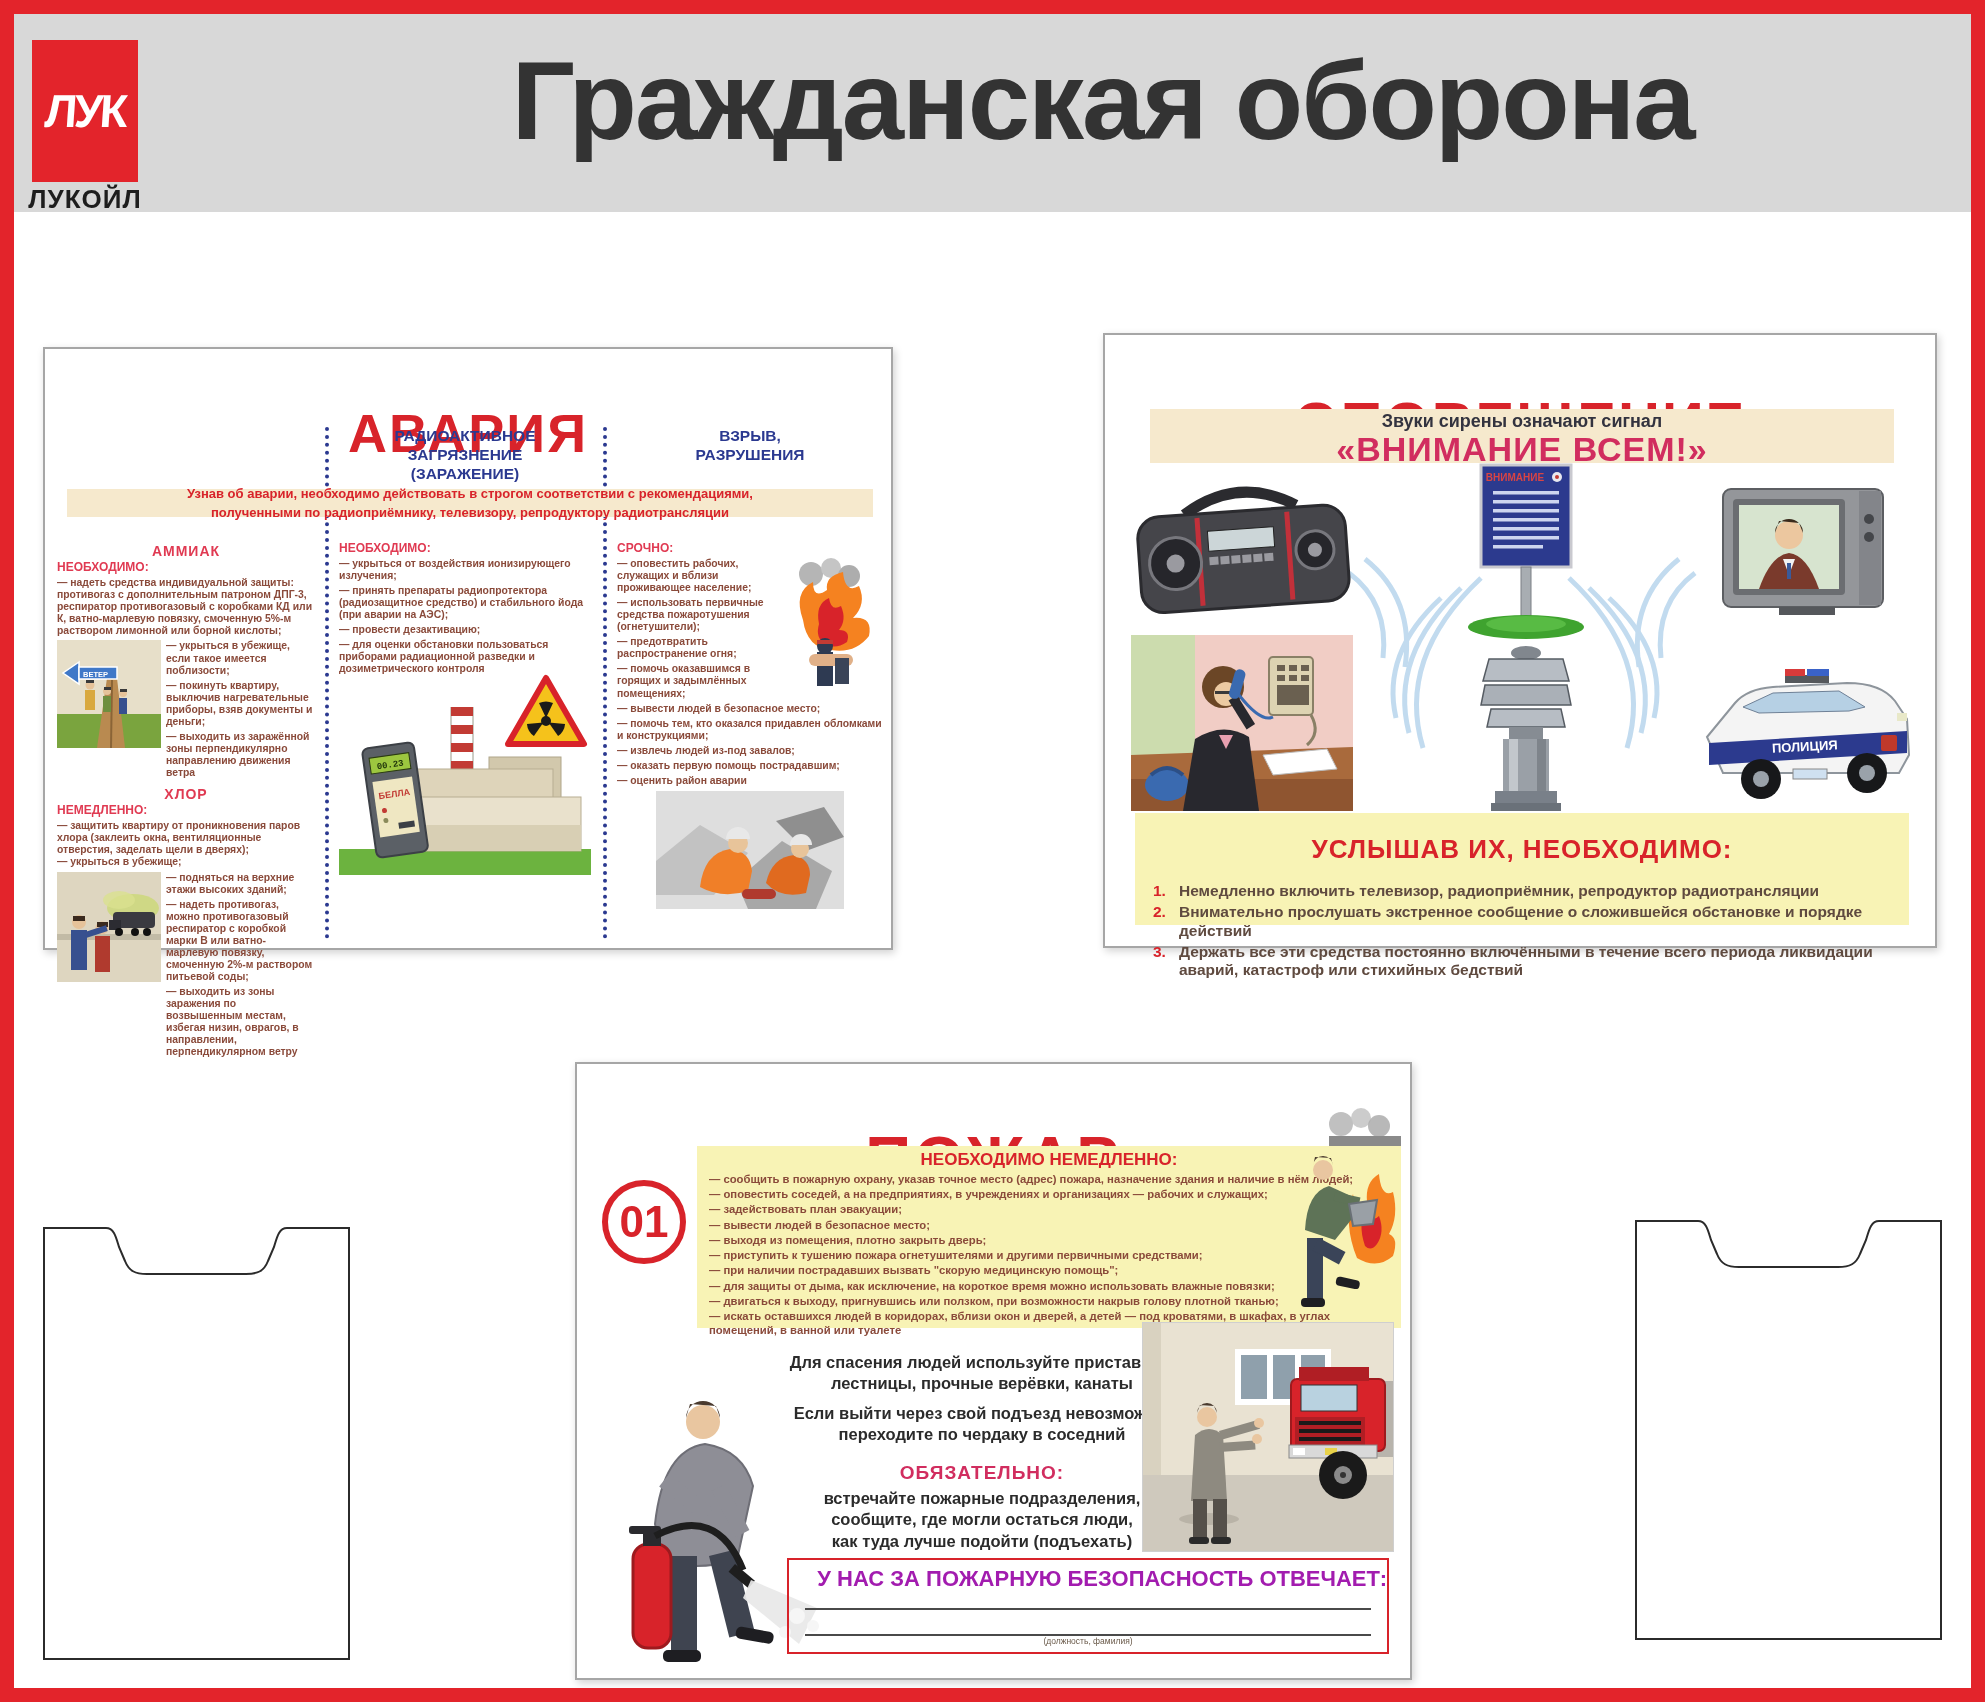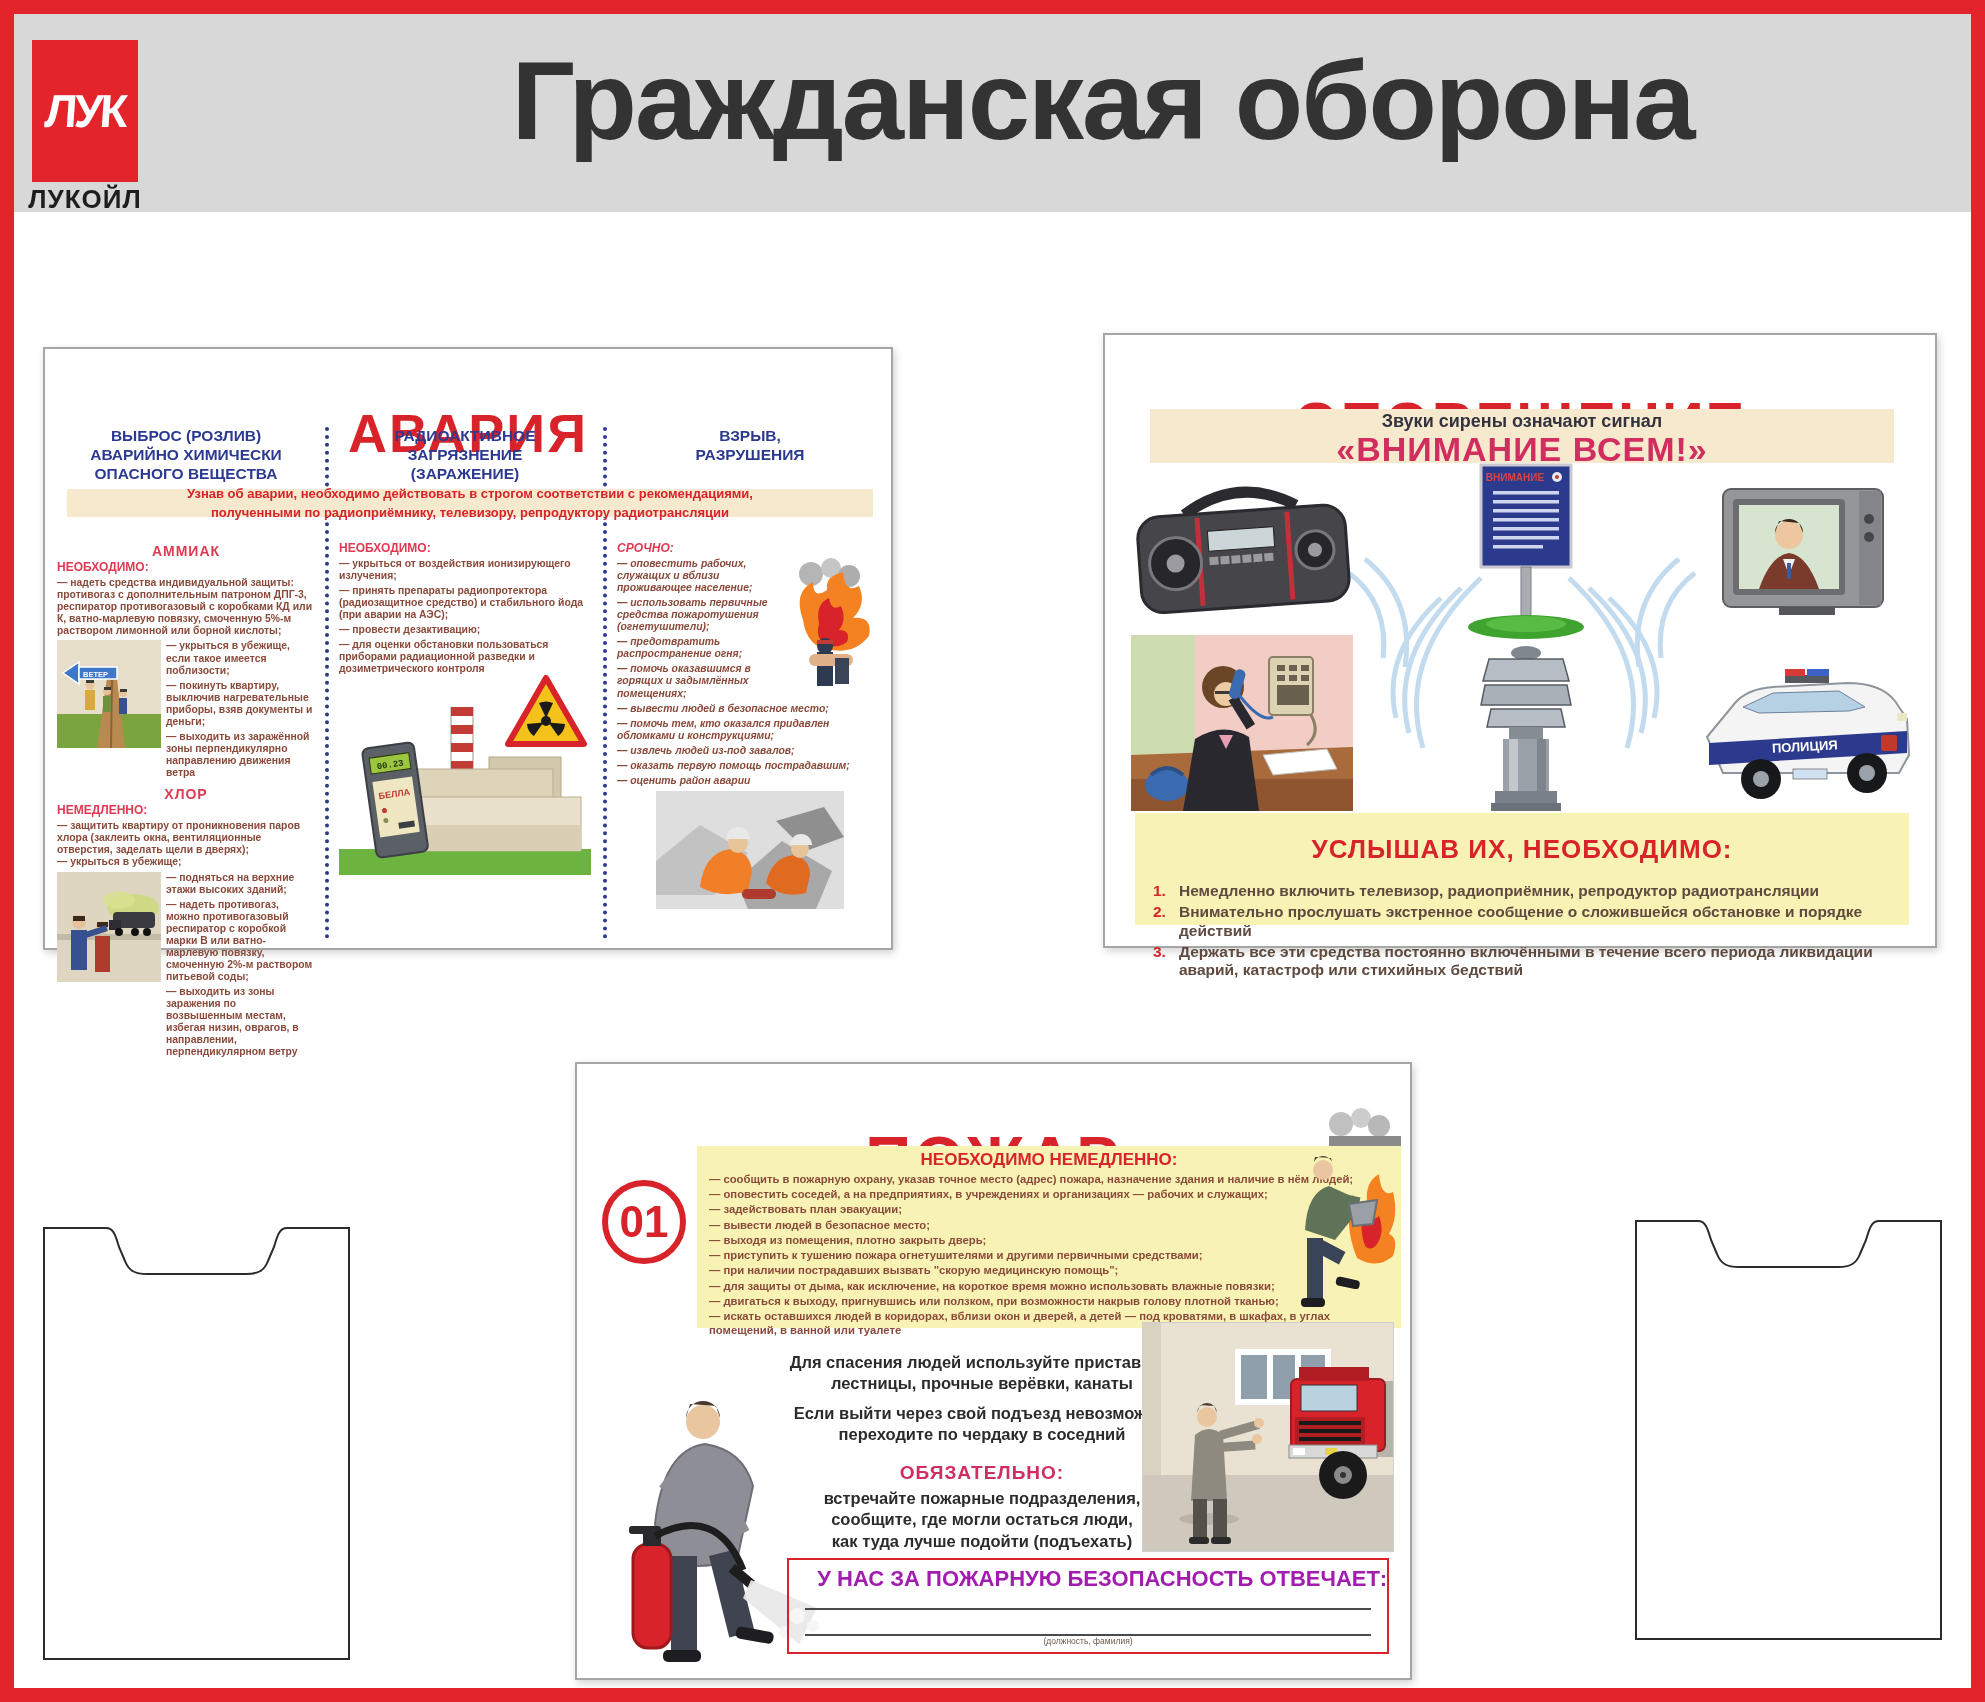--- a/index.html
+++ b/index.html
@@ -23,21 +23,21 @@
   .avaria .p-title{left:0;right:0;top:8px;font-size:54px;letter-spacing:2px;}
   .colhead{position:absolute;top:78px;color:#2b3990;font-weight:700;font-size:15.5px;
            line-height:1.22;text-align:center;}
   .ch1{left:12px;width:258px;}.ch2{left:294px;width:252px;}.ch3{left:572px;width:266px;}
   .vdots{position:absolute;width:0;border-left:4px dotted #2b3990;top:78px;height:512px;}
   .vd1{left:280px;}.vd2{left:558px;}
   .a-banner{position:absolute;left:22px;top:140px;width:806px;height:28px;background:#f6e9cd;
             color:#d8232a;font-weight:700;font-size:13px;line-height:1.5;text-align:center;
             display:flex;align-items:center;justify-content:center;}
   .acol{position:absolute;top:192px;font-size:10.4px;line-height:1.16;font-weight:600;color:#8a4a3a;}
-  .acol1{left:12px;width:258px;}.acol2{left:294px;width:252px;}.acol3{left:572px;width:266px;font-style:italic;}
+  .acol1{left:12px;width:258px;}.acol2{left:294px;width:252px;}.acol3{left:572px;width:266px;}
   .chem{color:#e03a52;font-weight:700;font-size:14px;text-align:center;letter-spacing:1px;margin:2px 0;}
   .subred{color:#e03a52;font-weight:700;font-size:12px;margin:1px 0 2px 0;}
   .acol p{margin:0 0 3px 0;}
   .imgrow{display:flex;gap:5px;margin:2px 0 4px 0;}
   .imgrow .itms{flex:1;}
   .illus{flex:0 0 auto;}
   .nucwrap{position:relative;margin-top:4px;height:196px;}
   .radtri{position:absolute;right:2px;top:-6px;}
   .nplant{position:absolute;left:0;bottom:0;}
   .c3row{display:flex;gap:10px;}
@@ -92,23 +92,20 @@
   <div class="hdr">
     <div class="logo-square">
       <span class="logo-mono">ЛУК</span>
     </div>
     <div class="logo-word">ЛУКОЙЛ</div>
     <div class="board-title">Гражданская оборона</div>
   </div>
 
   <section class="poster avaria">
     <h2 class="p-title">АВАРИЯ</h2>
-    <div class="colhead ch1 prel">ВЫБРОС (РОЗЛИВ)
-АВАРИЙНО ХИМИЧЕСКИ
-ОПАСНОГО ВЕЩЕСТВА</div>
     <div class="colhead ch2 prel">РАДИОАКТИВНОЕ
 ЗАГРЯЗНЕНИЕ
 (ЗАРАЖЕНИЕ)</div>
     <div class="colhead ch3 prel">ВЗРЫВ,
 РАЗРУШЕНИЯ</div>
     <div class="vdots vd1"></div>
     <div class="vdots vd2"></div>
     <div class="a-banner prel">Узнав об аварии, необходимо действовать в строгом соответствии с рекомендациями,
 полученными по радиоприёмнику, телевизору, репродуктору радиотрансляции</div>
 

